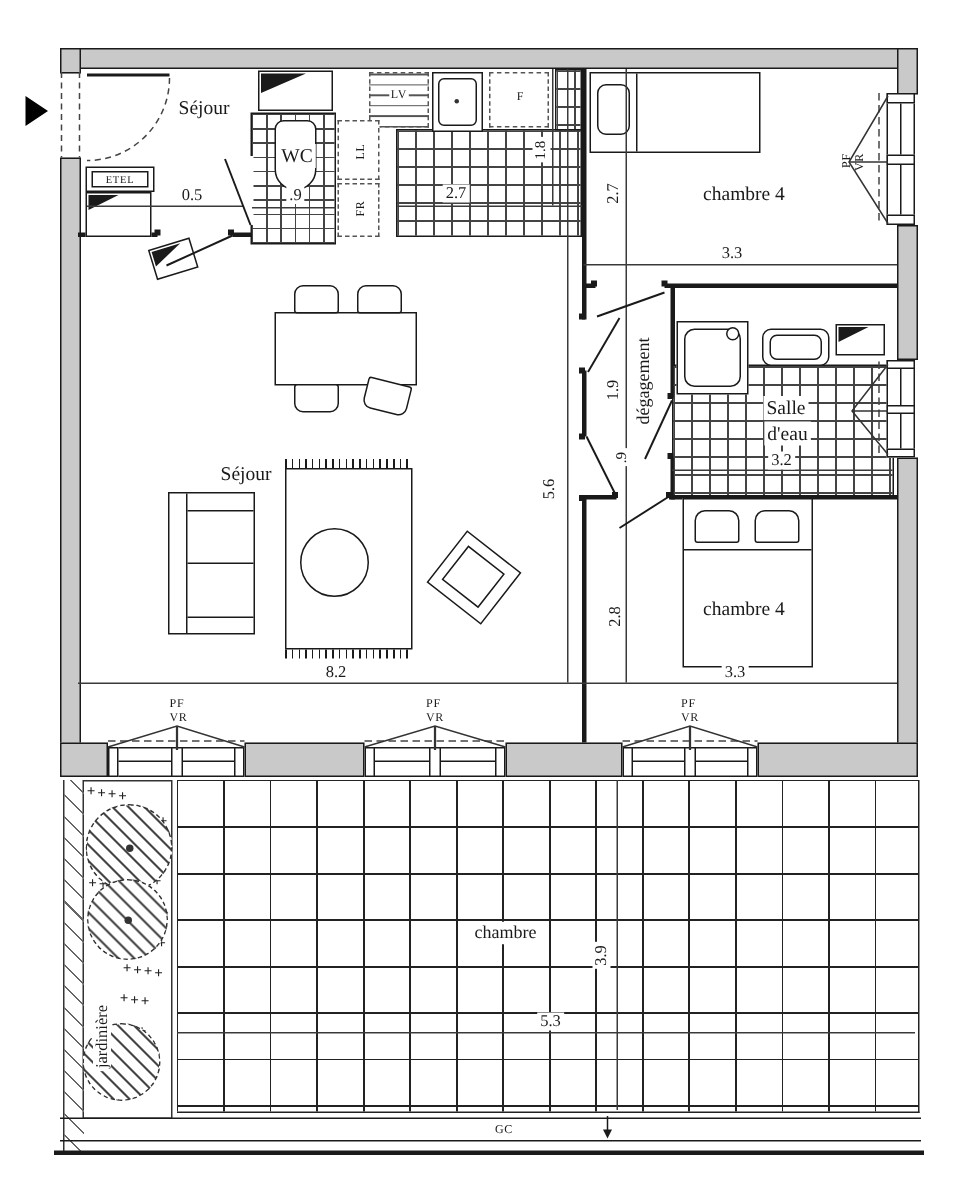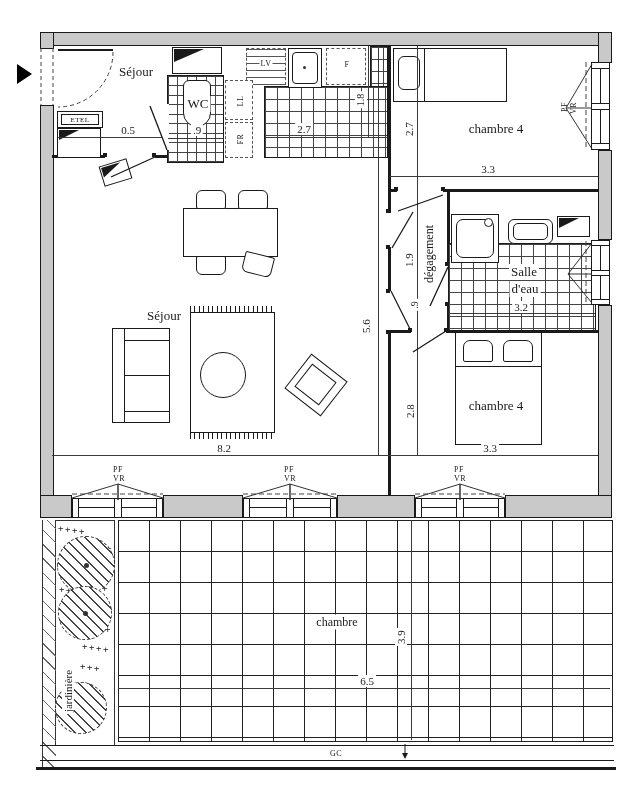--- a/index.html
+++ b/index.html
@@ -305,21 +305,21 @@
   <div class="dlbl v" style="left:361px;top:100px;font-size:10px;">1.8</div>
   <div class="dlbl v" style="left:409px;top:129px;">2.7</div>
   <div class="dlbl" style="left:488px;top:169px;">3.3</div>
   <div class="dlbl v" style="left:409px;top:260px;">1.9</div>
   <div class="dlbl v" style="left:415px;top:305px;font-size:10px;">.9</div>
   <div class="dlbl" style="left:521px;top:307px;">3.2</div>
   <div class="dlbl v" style="left:410px;top:411px;">2.8</div>
   <div class="dlbl" style="left:490px;top:448px;">3.3</div>
   <div class="dlbl" style="left:224px;top:448px;">8.2</div>
   <div class="dlbl v" style="left:366px;top:326px;">5.6</div>
-  <div class="dlbl" style="left:367px;top:681px;">6.5</div>
+  <div class="dlbl" style="left:367px;top:681px;">5.3</div>
   <div class="dlbl v" style="left:401px;top:637px;">3.9</div>
 
   <div class="lbl tiny" style="left:118px;top:469px;">PF</div>
   <div class="lbl tiny" style="left:119px;top:478px;">VR</div>
   <div class="lbl tiny" style="left:289px;top:469px;">PF</div>
   <div class="lbl tiny" style="left:290px;top:478px;">VR</div>
   <div class="lbl tiny" style="left:459px;top:469px;">PF</div>
   <div class="lbl tiny" style="left:460px;top:478px;">VR</div>
   <div class="lbl tiny v" style="left:564px;top:107px;">PF</div>
   <div class="lbl tiny v" style="left:573px;top:108px;">VR</div>

